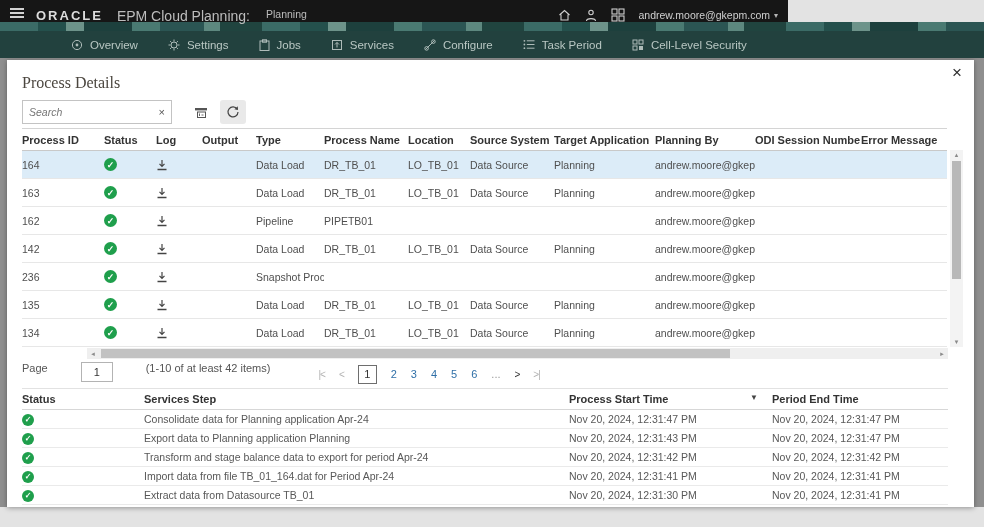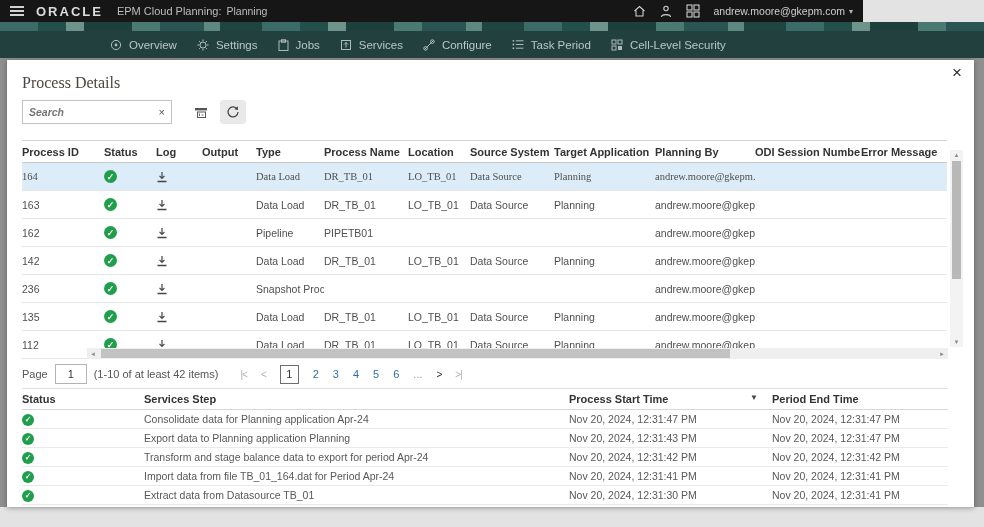--- a/index.html
+++ b/index.html
@@ -1,40 +1,40 @@
 <!DOCTYPE html>
 <html style="--status-green: #1f9f4c; --link-blue: #2f6fa7; --indicator: #c4c8c8;"><head>
 <meta charset="utf-8">
 <style>
   * { margin:0; padding:0; box-sizing:border-box; }
   html,body { width:984px; height:527px; overflow:hidden; }
   body { font-family:"Liberation Sans", sans-serif; background:#e3e3e3; position:relative; }
 
   
-  .topbar { position:absolute; left:0; top:0; width:863px; height:22px; background:#161616;
-            display:flex; align-items:center; padding:8px 10px; color:#c9c9c9; z-index:5; }
+  .topbar { position:absolute; left:0; top:0; width:788px; height:22px; background:#161616;
+            display:flex; align-items:flex-start; padding:8px 10px; color:#c9c9c9; z-index:5; }
   .hamburger { width:14px; height:10px; display:flex; flex-direction:column; justify-content:space-between; cursor:pointer; margin-right:12px; }
   .hamburger i { display:block; height:2px; background:#d2d2d2; }
   .brand { font-size:13px; font-weight:bold; letter-spacing:2px; color:#dcdcdc; margin-right:14px; }
-  .app-title { font-size:11px; color:#bdbdbd; margin-right:5px; }
+  .app-title { font-size:14px; color:#bdbdbd; margin-right:16px; }
   .context-title { font-size:10.5px; color:#bdbdbd; }
   .topbar-right { margin-left:auto; display:flex; align-items:center; gap:14px; }
   .topbar-right .ic svg { display:block; }
   .user { font-size:10.5px; color:#cfcfcf; display:flex; align-items:center; gap:4px; cursor:pointer; }
   .caret { font-size:8px; color:#b5b5b5; }
 
   
   .banner-strip { position:absolute; left:0; top:22px; width:984px; height:9px; z-index:4;
     background: repeating-linear-gradient(90deg,
       #3b6b66 0 38px, #24504c 38px 66px, #6d938a 66px 84px, #1d403d 84px 132px,
       #4a7a72 132px 160px, #2b5553 160px 204px, #5d887f 204px 220px, #20443f 220px 262px); }
 
   
   .nav { position:absolute; left:0; top:31px; width:984px; height:27px; background:#22413e; z-index:4; }
-  #nav-tabs { display:flex; height:100%; padding-left:110px; gap:20px; }
+  #nav-tabs { display:flex; height:100%; padding-left:71px; gap:30px; }
   .tab { display:flex; align-items:center; gap:7px; height:100%; position:relative;
          font-size:11.5px; color:#b9c7c3; cursor:pointer; white-space:nowrap; }
   .tab .ic svg { display:block; }
   .tab.active { color:#ffffff; }
   .tab.active::after { content:""; position:absolute; left:-14px; right:-14px; bottom:0; height:5px;
                        background:var(--indicator,#c4c8c8); border-radius:3px 3px 0 0; }
 
   
   .page-bg { position:absolute; left:0; top:58px; width:984px; height:449px; background:#8f8f8f; z-index:1; }
 
@@ -44,29 +44,29 @@
   .close-btn { position:absolute; right:12px; top:4px; font-size:17px; color:#2f2f2f; cursor:pointer;
                line-height:1; font-weight:400; }
   .panel-title { position:absolute; left:15px; top:14px; font-family:"Liberation Serif", serif;
                  font-size:16px; color:#4b463f; }
 
   
   .toolbar { position:absolute; left:15px; top:40px; height:24px; display:flex; align-items:center; }
   .searchbox { width:150px; height:24px; border:1px solid #c3c3c3; display:flex; align-items:center;
                padding:0 6px; background:#fff; }
   .searchbox input { border:none; outline:none; flex:1; font-size:10.5px; font-style:italic; color:#666;
-                     font-family:"Liberation Sans", sans-serif; min-width:0; background:transparent;font-weight:bold; }
+                     font-family:"Liberation Sans", sans-serif; min-width:0; background:transparent; }
   .search-clear { font-size:11px; color:#555; cursor:pointer; padding-left:4px; }
   .tool-btn { width:26px; height:24px; display:flex; align-items:center; justify-content:center; cursor:pointer;
               border-radius:3px; margin-left:6px; }
   .tool-btn:first-of-type { margin-left:16px; }
   .tool-btn.hl { background:#e9e9e9; }
 
   
-  .ptable-wrap { position:absolute; left:15px; top:68px; width:925px;margin-top:12px; }
+  .ptable-wrap { position:absolute; left:15px; top:68px; width:925px; }
   table { border-collapse:collapse; table-layout:fixed; width:100%; }
   #ptable thead th { font-size:11px; font-weight:bold; color:#333; text-align:left; height:22px;
                      border-top:1px solid #d4d4d4; border-bottom:1px solid #c9c9c9; padding:0 4px 0 0;
                      overflow:hidden; white-space:nowrap; }
   #ptable tbody td { font-size:10.5px; color:#4f4f4f; height:28px; border-bottom:1px solid #e7e7e7;
                      padding:0 4px 0 0; overflow:hidden; white-space:nowrap; }
   #ptable tbody tr.selected td { background:#dcecf8; }
   .st-ok { display:inline-flex; width:13px; height:13px; border-radius:50%; background:var(--status-green,#1f9f4c);
            color:#fff; font-size:9px; font-weight:bold; align-items:center; justify-content:center;
            vertical-align:middle; }
@@ -81,22 +81,22 @@
   .vscroll .thumb { position:absolute; left:2px; top:11px; width:9px; height:118px; background:#b8b8b8; }
 
   
   .hscroll { position:absolute; left:80px; right:26px; top:288px; height:11px; background:#efefef; }
   .hscroll .arr { position:absolute; top:0; width:12px; height:11px; color:#8a8a8a; font-size:7px;
                   text-align:center; line-height:11px; }
   .hscroll .arr.left { left:0; } .hscroll .arr.right { right:0; }
   .hscroll .thumb { position:absolute; left:14px; top:1px; width:73%; height:9px; background:#c2c2c2; }
 
   
-  .pagination { position:absolute; left:15px; top:302px; height:24px; display:flex; align-items:center;
-                font-size:11px; color:#555; }
+  .pagination { position:absolute; left:15px; top:302px; height:24px; display:flex; 
+                font-size:11px; color:#555;gap:26px; }
   .page-input { width:32px; height:20px; border:1px solid #b3b3b3; font-size:11px; color:#333;
                 text-align:center; margin:0 7px; font-family:"Liberation Sans", sans-serif; }
   .pager { display:flex; align-items:center; margin-left:22px; gap:14px; }
   .pg-nav { font-size:10px; letter-spacing:-1px; cursor:pointer; color:#333; }
   .pg-nav.disabled { color:#b3b3b3; cursor:default; }
   .pg-link { color:var(--link-blue,#2f6fa7); font-size:11px; cursor:pointer; }
   .pg-current { width:19px; height:19px; border:1px solid #6e6e6e; display:inline-flex; align-items:center;
                 justify-content:center; font-size:11px; color:#333; }
   .pg-ellipsis { color:#9a9a9a; font-size:11px; }
 
@@ -282,21 +282,21 @@
             <th>Process Name</th>
             <th>Location</th>
             <th>Source System</th>
             <th>Target Application</th>
             <th>Planning By</th>
             <th>ODI Session Number</th>
             <th>Error Message</th>
           </tr>
         </thead>
       <tbody>
-          <tr class="selected" style="background: #6d28d9; font-family: Liberation Serif, serif;">
+          <tr class="selected" style="background: #6d28d9;">
             <td>164</td>
             <td><span class="st-ok">✓</span></td>
             <td><span class="dl"><svg width="12" height="12" viewBox="0 0 12 12">
                   <path d="M6 1 V7 M3.5 4.8 L6 7.3 L8.5 4.8" fill="none" stroke="#444" stroke-width="1.2"></path>
                   <path d="M1.5 10.5 H10.5" stroke="#444" stroke-width="1.5"></path>
                 </svg></span></td>
             <td></td>
             <td>Data Load</td>
             <td>DR_TB_01</td>
             <td>LO_TB_01</td>
@@ -385,21 +385,21 @@
             <td>Data Load</td>
             <td>DR_TB_01</td>
             <td>LO_TB_01</td>
             <td>Data Source</td>
             <td>Planning</td>
             <td>andrew.moore@gkepm.com</td>
             <td></td>
             <td></td>
           </tr>
           <tr>
-            <td>112</td>
+            <td>134</td>
             <td><span class="st-ok">✓</span></td>
             <td><span class="dl"><svg width="12" height="12" viewBox="0 0 12 12">
                   <path d="M6 1 V7 M3.5 4.8 L6 7.3 L8.5 4.8" fill="none" stroke="#444" stroke-width="1.2"></path>
                   <path d="M1.5 10.5 H10.5" stroke="#444" stroke-width="1.5"></path>
                 </svg></span></td>
             <td></td>
             <td>Data Load</td>
             <td>DR_TB_01</td>
             <td>LO_TB_01</td>
             <td>Data Source</td>

